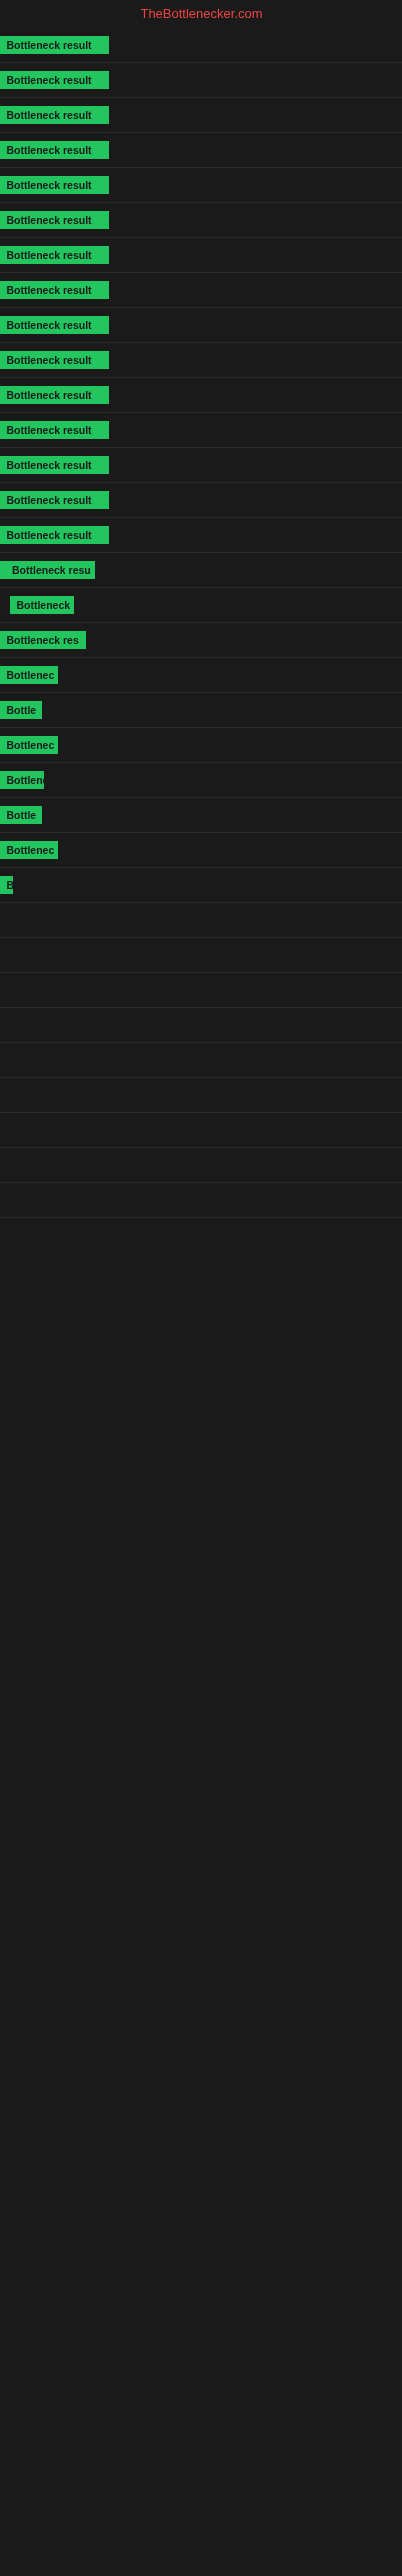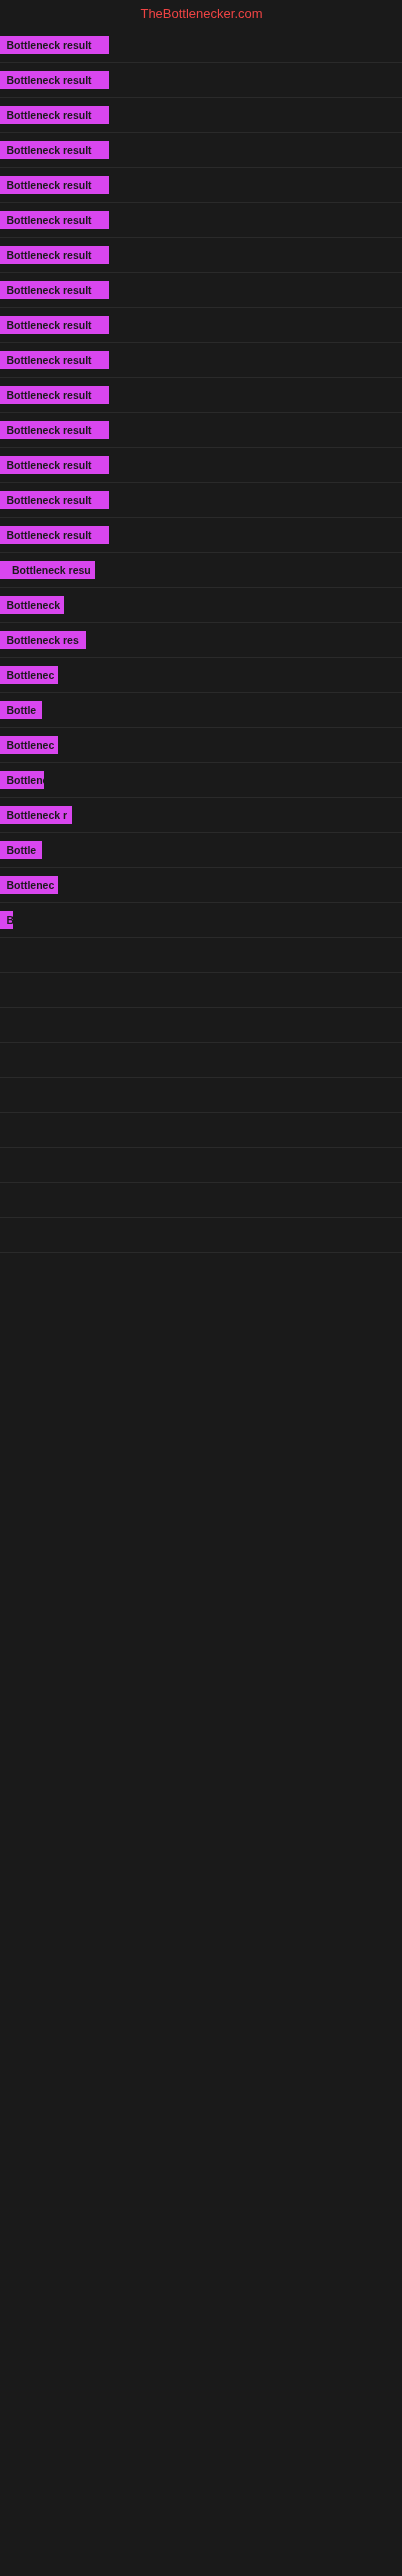--- a/index.html
+++ b/index.html
@@ -19,21 +19,21 @@
     .site-title {
       text-align: center;
       color: #ef4444;
       font-size: 13px;
       padding: 6.4px 0;
       background-color: #1a1a1a;
     }
 
     .bottleneck-bar {
       display: inline-block;
-      background-color: #d946ef;
+      background-color: #22c55e;
       color: #1a1a1a;
       font-size: 10.5px;
       font-weight: bold;
       padding: 3.2px 6.4px;
       white-space: nowrap;
       overflow: hidden;
     }
 
     .row {
       display: flex;
@@ -93,39 +93,36 @@
     <div class="row">
       <div class="bottleneck-bar" style="max-width: 109px; width: 109px;">Bottleneck result</div>
     </div>
     <div class="row">
       <div class="bottleneck-bar" style="max-width: 109px; width: 109px;">Bottleneck result</div>
     </div>
     <div class="row">
       <div class="bottleneck-bar" style="max-width: 95px; width: 95px; padding-left: 12px;">Bottleneck resu</div>
     </div>
     <div class="row">
-      <div class="bottleneck-bar" style="max-width: 64px; width: 64px;">Bottleneck</div>
+      <div class="bottleneck-bar" style="max-width: 64px; width: 64px; margin-left: 10px;">Bottleneck</div>
     </div>
     <div class="row">
       <div class="bottleneck-bar" style="max-width: 87px; width: 86px;">Bottleneck res</div>
     </div>
     <div class="row">
       <div class="bottleneck-bar" style="max-width: 58px; width: 58px;">Bottlenec</div>
     </div>
     <div class="row">
       <div class="bottleneck-bar" style="max-width: 42px; width: 42px;">Bottle</div>
     </div>
     <div class="row">
       <div class="bottleneck-bar" style="max-width: 58px; width: 58px;">Bottlenec</div>
     </div>
     <div class="row">
       <div class="bottleneck-bar" style="max-width: 52px; width: 44px;">Bottlene</div>
-    </div>
-    <div class="row">
-      <div class="bottleneck-bar" style="max-width: 72px; width: 72px;">Bottleneck r</div>
     </div>
     <div class="row">
       <div class="bottleneck-bar" style="max-width: 42px; width: 42px;">Bottle</div>
     </div>
     <div class="row">
       <div class="bottleneck-bar" style="max-width: 58px; width: 58px;">Bottlenec</div>
     </div>
     <div class="row">
       <div class="bottleneck-bar" style="max-width: 11.3px; width: 11.3px;">B</div>
     </div>

